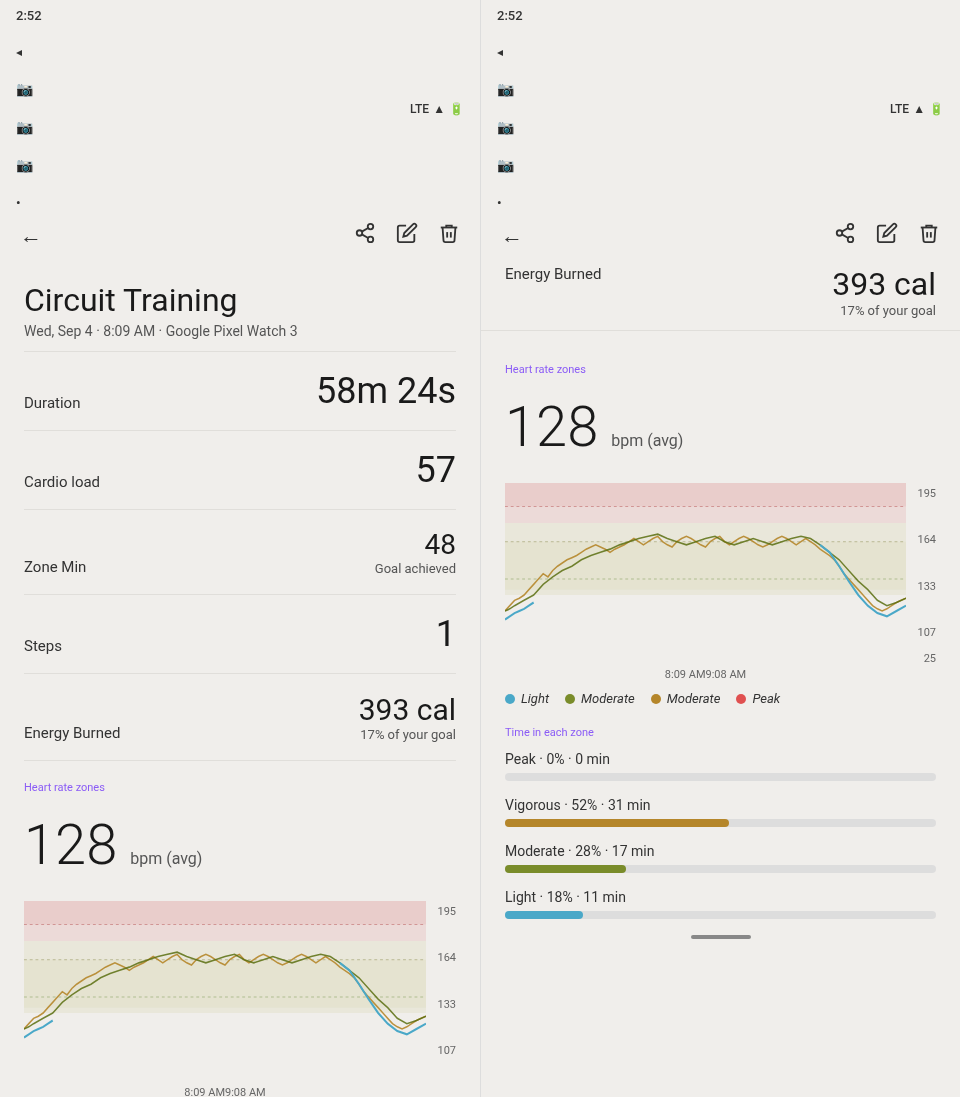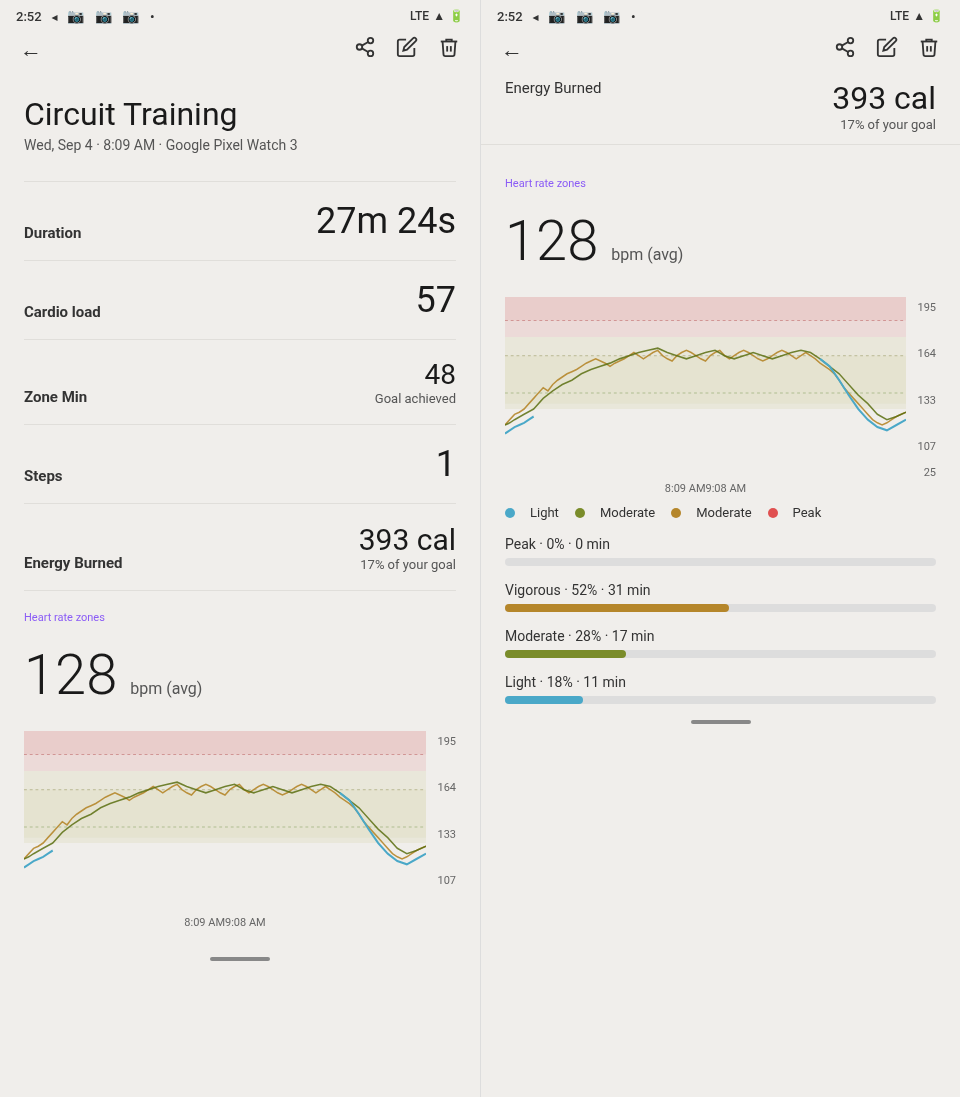--- a/index.html
+++ b/index.html
@@ -26,21 +26,21 @@
     
     .status-bar {
       display: flex;
       align-items: center;
       justify-content: space-between;
       padding: 8px 16px 4px;
       font-size: 13px;
       font-weight: 500;
       color: #333;
     }
-    .status-left { display: flex; align-items: flex-end; gap: 10px; }
+    .status-left { display: flex; align-items: flex-start; gap: 22px; flex-direction: column; }
     .status-right { display: flex; align-items: center; gap: 4px; font-size: 12px; }
 
     
     .top-nav {
       display: flex;
       align-items: center;
       justify-content: space-between;
       padding: 8px 20px 8px;
     }
     .nav-icons { display: flex; gap: 20px; align-items: center; }
@@ -55,35 +55,35 @@
     .workout-title {
       font-size: 32px;
       font-weight: 400;
       color: #1a1a1a;
       margin-bottom: 4px;
       margin-top: 8px;
     }
     .workout-subtitle {
       font-size: 14px;
       color: #555;
-      margin-bottom: 28px;
+      margin-bottom: 12px;
     }
 
     .stat-row {
       display: flex;
       justify-content: space-between;
       align-items: flex-end;
       padding: 18px 0;
       border-bottom: 1px solid #e0deda;
     }
     .stat-row:first-of-type { border-top: 1px solid #e0deda; }
     .stat-label {
       font-size: 15px;
       color: #333;
-      font-weight: 700;
+      font-weight: 400;
     }
     .stat-value {
       text-align: right;
     }
     .stat-value .sub-val {
       font-size: 13px;
       color: #555;
       display: block;
     }
     .stat-value .large-val {
@@ -160,21 +160,22 @@
       display: flex;
       gap: 16px;
       flex-wrap: wrap;
       margin: 10px 0 16px;
       font-size: 13px;
       color: #333;
     }
     .legend-item {
       display: flex;
       align-items: center;
-      gap: 15px;
+      gap: 6px;
+      font-style: italic;
     }
     .legend-dot {
       width: 10px;
       height: 10px;
       border-radius: 50%;
     }
 
     
     .energy-header {
       display: flex;
@@ -270,21 +271,21 @@
     </div>
   </div>
 
   <div class="content">
     <h1 class="workout-title">Circuit Training</h1>
     <p class="workout-subtitle">Wed, Sep 4 · 8:09 AM · Google Pixel Watch 3</p>
 
     <div class="stat-row">
       <span class="stat-label">Duration</span>
       <div class="stat-value">
-        <span class="large-val">27m 24s</span>
+        <span class="large-val">58m 24s</span>
       </div>
     </div>
     <div class="stat-row">
       <span class="stat-label">Cardio load</span>
       <div class="stat-value">
         <span class="large-val">57</span>
       </div>
     </div>
     <div class="stat-row">
       <span class="stat-label">Zone Min</span>
@@ -470,20 +471,21 @@
       <div class="legend-item">
         <div class="legend-dot" style="background:#b5862a;"></div>
         <span>Moderate</span>
       </div>
       <div class="legend-item">
         <div class="legend-dot" style="background:#e05050;"></div>
         <span>Peak</span>
       </div>
     </div>
 
+    <h2 class="section-heading">Time in each zone</h2>
   </div>
 
   <div class="zone-section" style="margin-top:12px;">
 
     <div class="zone-row">
       <div class="zone-label">Peak · 0% · 0 min</div>
       <div class="zone-bar-bg">
         <div class="zone-bar-fill" style="width:0%;background:#e05050;"></div>
       </div>
     </div>

